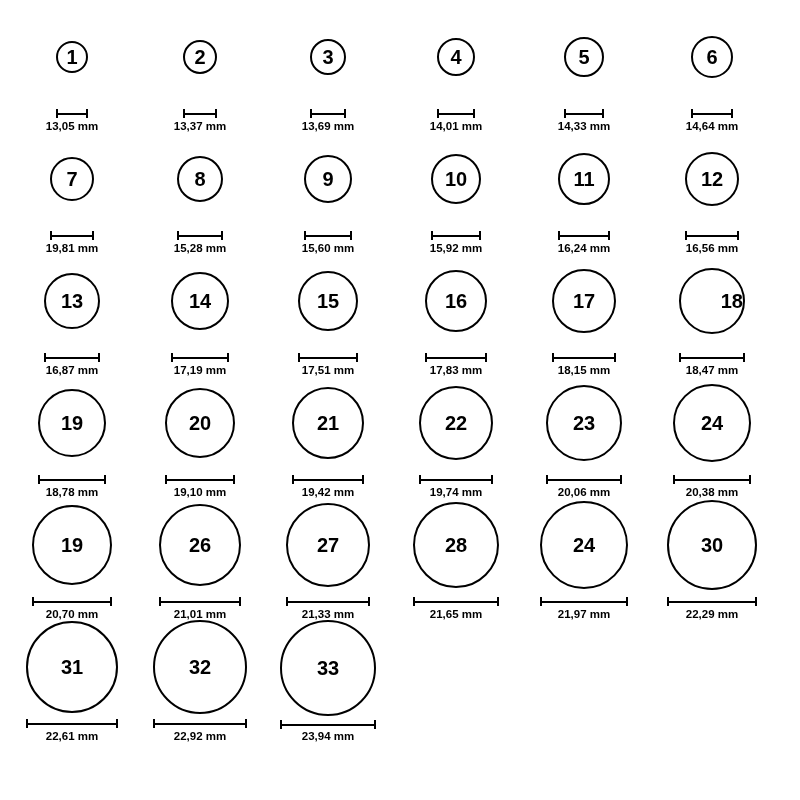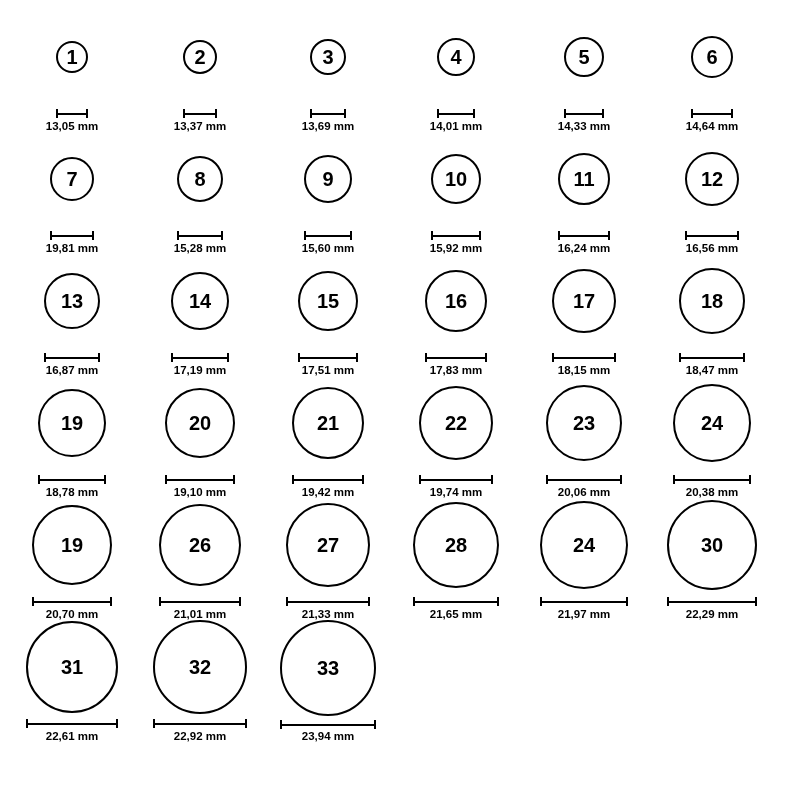--- a/index.html
+++ b/index.html
@@ -313,21 +313,21 @@
         </div>
         <div class="measure" style="width: 64px;">
           <div class="bar"></div>
           <div class="tick left"></div>
           <div class="tick right"></div>
         </div>
         <div class="mm-label">18,15 mm</div>
       </div>
       <div class="cell">
         <div class="circle-wrap">
-          <div class="ring" style="width: 66px; height: 66px;">
+          <div class="ring" style="width: 66px; height: 66px; justify-content: flex-end;">
             <span class="ring-number">18</span>
           </div>
         </div>
         <div class="measure" style="width: 66px;">
           <div class="bar"></div>
           <div class="tick left"></div>
           <div class="tick right"></div>
         </div>
         <div class="mm-label">18,47 mm</div>
       </div>

